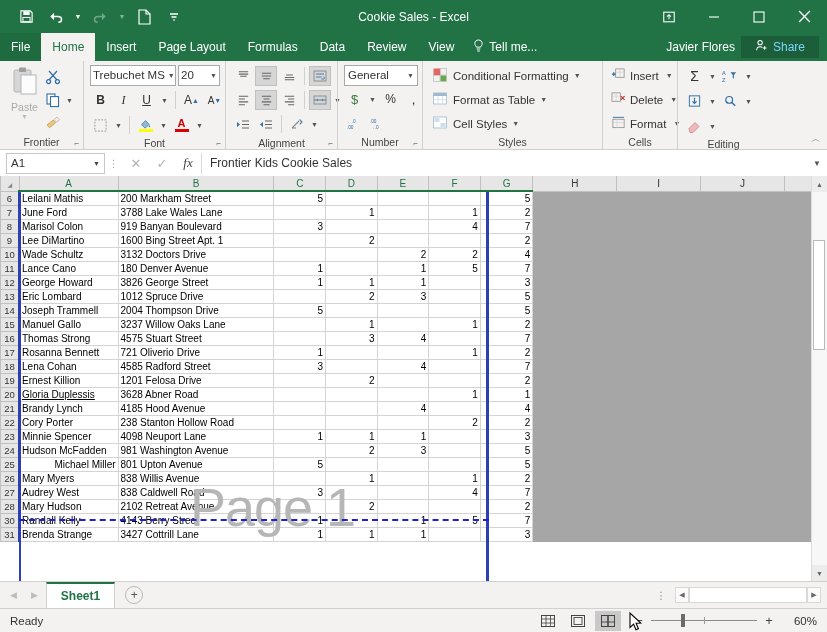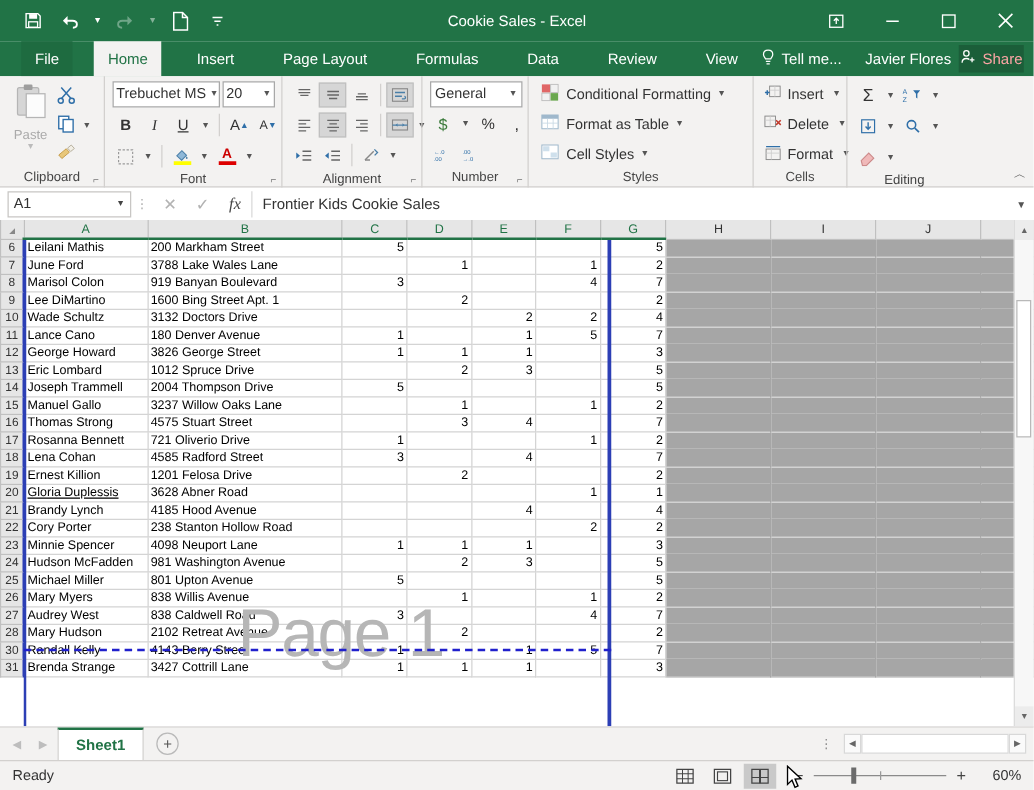--- a/index.html
+++ b/index.html
@@ -37,33 +37,33 @@
   }
   .win-btn.closeb { width: 46px; }
 
   
   .tabbar {
     height: 28px; background: #217346; display: flex; align-items: flex-end; position: relative;
     flex: 0 0 28px;
   }
   .tab {
     height: 28px; padding: 0 11px; color: #fff; font-size: 12px;
-    display: flex; align-items: center; margin-left: 17px;
+    display: flex; align-items: center;
   }
   .tab.file { background: #1e6b40; }
   .tab.active { background: #f3f2f1; color: #217346; }
   .tellme {
     display: flex; align-items: center; gap: 5px; color: #fff; font-size: 12px;
     padding: 0 8px; height: 28px;
   }
   .tab-right { margin-left: auto; display: flex; align-items: center; height: 28px; padding-right: 8px; gap: 6px;}
   .username { color: #fff; font-size: 12px; }
   .share-btn {
-    display: flex; align-items: center; gap: 5px; color: #fca5a5; font-size: 12px;
-    padding: 3px 1px; background: #1b5e39;
+    display: flex; align-items: center; gap: 5px; color: #7dd3fc; font-size: 12px;
+    padding: 3px 14px; background: #1b5e39;
   }
 
   
   .ribbon {
     height: 89px; background: #f3f2f1; border-bottom: 1px solid #d2d0ce;
     display: flex; position: relative; flex: 0 0 89px;
   }
   .rgroup { display: flex; flex-direction: column; position: relative; height: 89px; padding: 0 2px; }
   .rgroup + .rgroup { border-left: 1px solid #d2d0ce; }
   .rgroup-body { flex: 1; display: flex; align-items: flex-start; padding: 3px 4px 0 4px; }
@@ -367,21 +367,21 @@
           <div class="clip-item">
             <span>
               <svg width="16" height="16" viewBox="0 0 16 16">
                   <path d="M2 10l6-5 2.5 2.8-6 5z" fill="#e8c77a" stroke="#c79f4e" stroke-width=".8"></path>
                   <path d="M9 4.5l3-2.5 2.5 2.8-3 2.4z" fill="#f2efe6" stroke="#b9b2a0" stroke-width=".8"></path>
                 </svg>
             </span>
           </div>
         </div>
       </div>
-      <div class="rgroup-label">Clipboard</div>
+      <div class="rgroup-label">Frontier</div>
       <span class="dlg-launch">⌐</span>
     </div>
 
     <div class="rgroup" style="width:142px">
       <div class="rgroup-body">
         <div class="font-rows">
           <div class="font-row">
             <div class="fontbox">
               <span>Trebuchet MS</span>
               <span class="fb-caret">▼</span>
@@ -976,21 +976,21 @@
               <td class="cell num" style="width: 56px;">3</td>
               <td class="cell" style="width: 56px;"></td>
               <td class="cell num" style="width: 57px;">5</td>
               <td class="cell gray" style="width: 92px;"></td>
               <td class="cell gray" style="width: 92px;"></td>
               <td class="cell gray" style="width: 92px;"></td>
               <td class="cell gray" style="width: 46px;"></td>
             </tr>
             <tr>
               <td class="rowhdr">25</td>
-              <td class="cell firstcol-left" style="width: 100px;">Michael Miller</td>
+              <td class="cell firstcol-left" style="width: 100px; text-align: right;">Michael Miller</td>
               <td class="cell" style="width: 160px;">801 Upton Avenue</td>
               <td class="cell num" style="width: 56px;">5</td>
               <td class="cell" style="width: 56px;"></td>
               <td class="cell" style="width: 56px;"></td>
               <td class="cell" style="width: 56px;"></td>
               <td class="cell num" style="width: 57px;">5</td>
               <td class="cell gray" style="width: 92px;"></td>
               <td class="cell gray" style="width: 92px;"></td>
               <td class="cell gray" style="width: 92px;"></td>
               <td class="cell gray" style="width: 46px;"></td>

